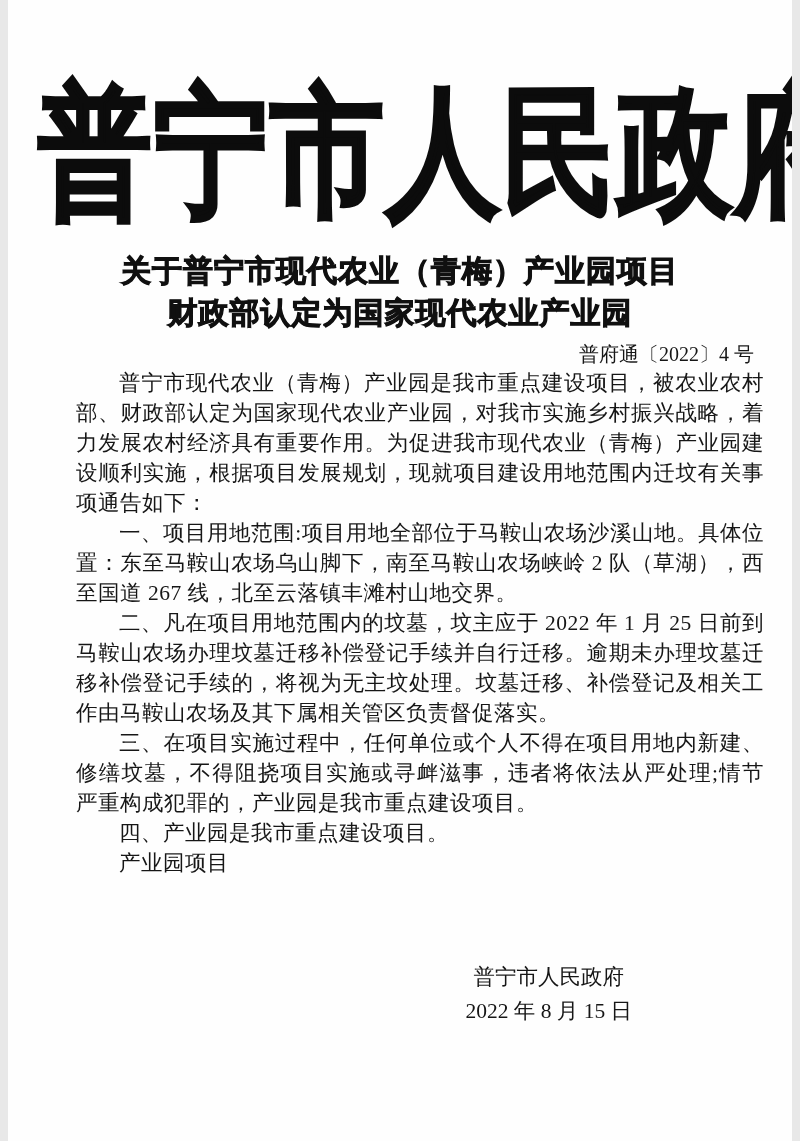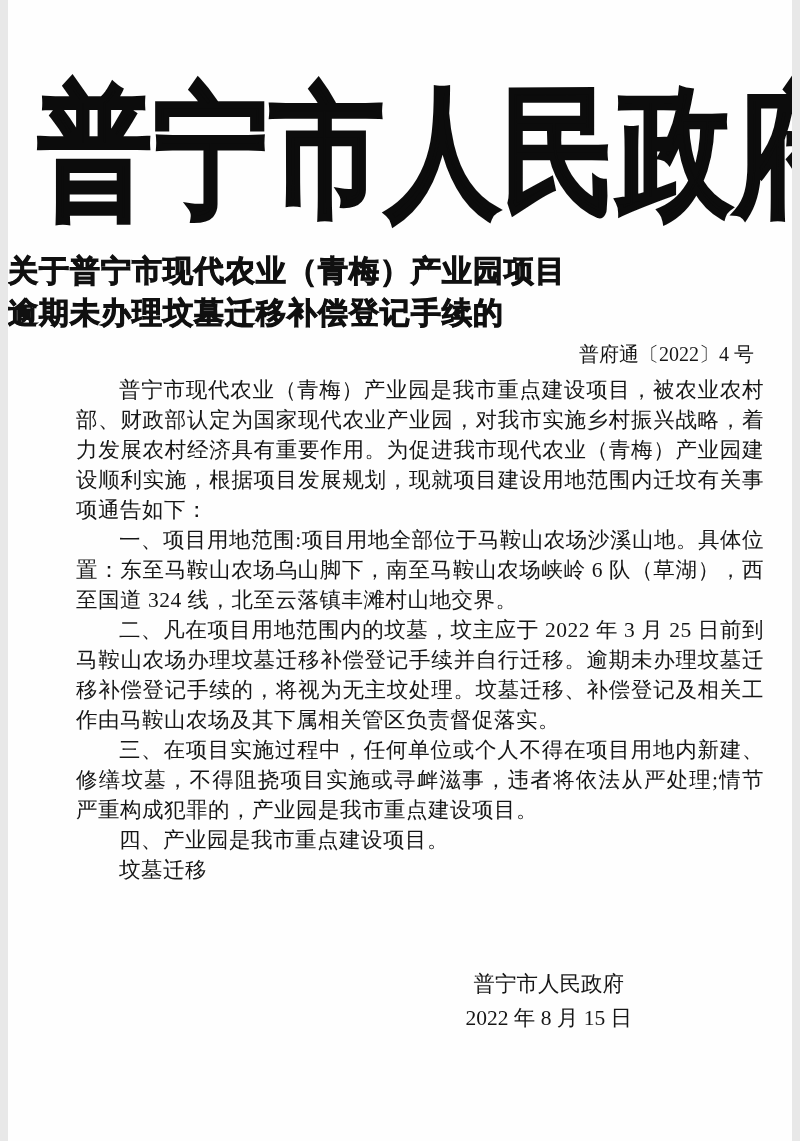--- a/index.html
+++ b/index.html
@@ -28,40 +28,40 @@
     letter-spacing: 2px;
     white-space: nowrap;
     color: #0c0c0c;
     -webkit-text-stroke: 2.4px #0c0c0c;
     transform: scaleY(1.24);
     transform-origin: 50% 55%;
   }
   
   .notice-title {
     margin-top: 18px;
-    text-align: left;
+    text-align: center;
     font-family: "Liberation Sans", "DejaVu Sans", sans-serif;
     font-weight: 800;
     font-size: 30px;
     line-height: 42px;
     letter-spacing: 1px;
     color: #101010;
     -webkit-text-stroke: 1px #101010;
   }
   
   .doc-number {
     margin: 7px 38px 0 1px;
     text-align: right;
     font-family: "Liberation Serif", "DejaVu Serif", serif;
     font-size: 20px;
     line-height: 26px;
   }
   
   .body-text {
-    margin: 8px 28px 0 68px;
+    margin: 1px 28px 0 68px;
     font-family: "Liberation Serif", "DejaVu Serif", serif;
     font-size: 21.5px;
     line-height: 30px;
     text-align: justify;
     letter-spacing: 0.5px;
   }
   .body-text p {
     margin: 0;
     text-indent: 2em;
   }
@@ -77,32 +77,32 @@
 </style>
 </head>
 <body>
 
 <div class="page">
 
   <h1 class="masthead">普宁市人民政府</h1>
 
   <div class="notice-title">
     <div>关于普宁市现代农业（青梅）产业园项目</div>
-    <div>逾期未办理坟墓迁移补偿登记手续的</div>
+    <div>财政部认定为国家现代农业产业园</div>
   </div>
 
   <div class="doc-number">普府通〔2022〕4 号</div>
 
   <div class="body-text">
     <p>普宁市现代农业（青梅）产业园是我市重点建设项目，被农业农村部、财政部认定为国家现代农业产业园，对我市实施乡村振兴战略，着力发展农村经济具有重要作用。为促进我市现代农业（青梅）产业园建设顺利实施，根据项目发展规划，现就项目建设用地范围内迁坟有关事项通告如下：</p>
-    <p>一、项目用地范围:项目用地全部位于马鞍山农场沙溪山地。具体位置：东至马鞍山农场乌山脚下，南至马鞍山农场峡岭 6 队（草湖），西至国道 324 线，北至云落镇丰滩村山地交界。</p>
-    <p>二、凡在项目用地范围内的坟墓，坟主应于 2022 年 3 月 25 日前到马鞍山农场办理坟墓迁移补偿登记手续并自行迁移。逾期未办理坟墓迁移补偿登记手续的，将视为无主坟处理。坟墓迁移、补偿登记及相关工作由马鞍山农场及其下属相关管区负责督促落实。</p>
+    <p>一、项目用地范围:项目用地全部位于马鞍山农场沙溪山地。具体位置：东至马鞍山农场乌山脚下，南至马鞍山农场峡岭 2 队（草湖），西至国道 267 线，北至云落镇丰滩村山地交界。</p>
+    <p>二、凡在项目用地范围内的坟墓，坟主应于 2022 年 1 月 25 日前到马鞍山农场办理坟墓迁移补偿登记手续并自行迁移。逾期未办理坟墓迁移补偿登记手续的，将视为无主坟处理。坟墓迁移、补偿登记及相关工作由马鞍山农场及其下属相关管区负责督促落实。</p>
     <p>三、在项目实施过程中，任何单位或个人不得在项目用地内新建、修缮坟墓，不得阻挠项目实施或寻衅滋事，违者将依法从严处理;情节严重构成犯罪的，产业园是我市重点建设项目。</p>
     <p>四、产业园是我市重点建设项目。</p>
-    <p>坟墓迁移</p>
+    <p>产业园项目</p>
   </div>
 
   <div class="signature">
     <div>普宁市人民政府</div>
     <div>2022 年 8 月 15 日</div>
   </div>
 
 </div>
 
 </body></html>

